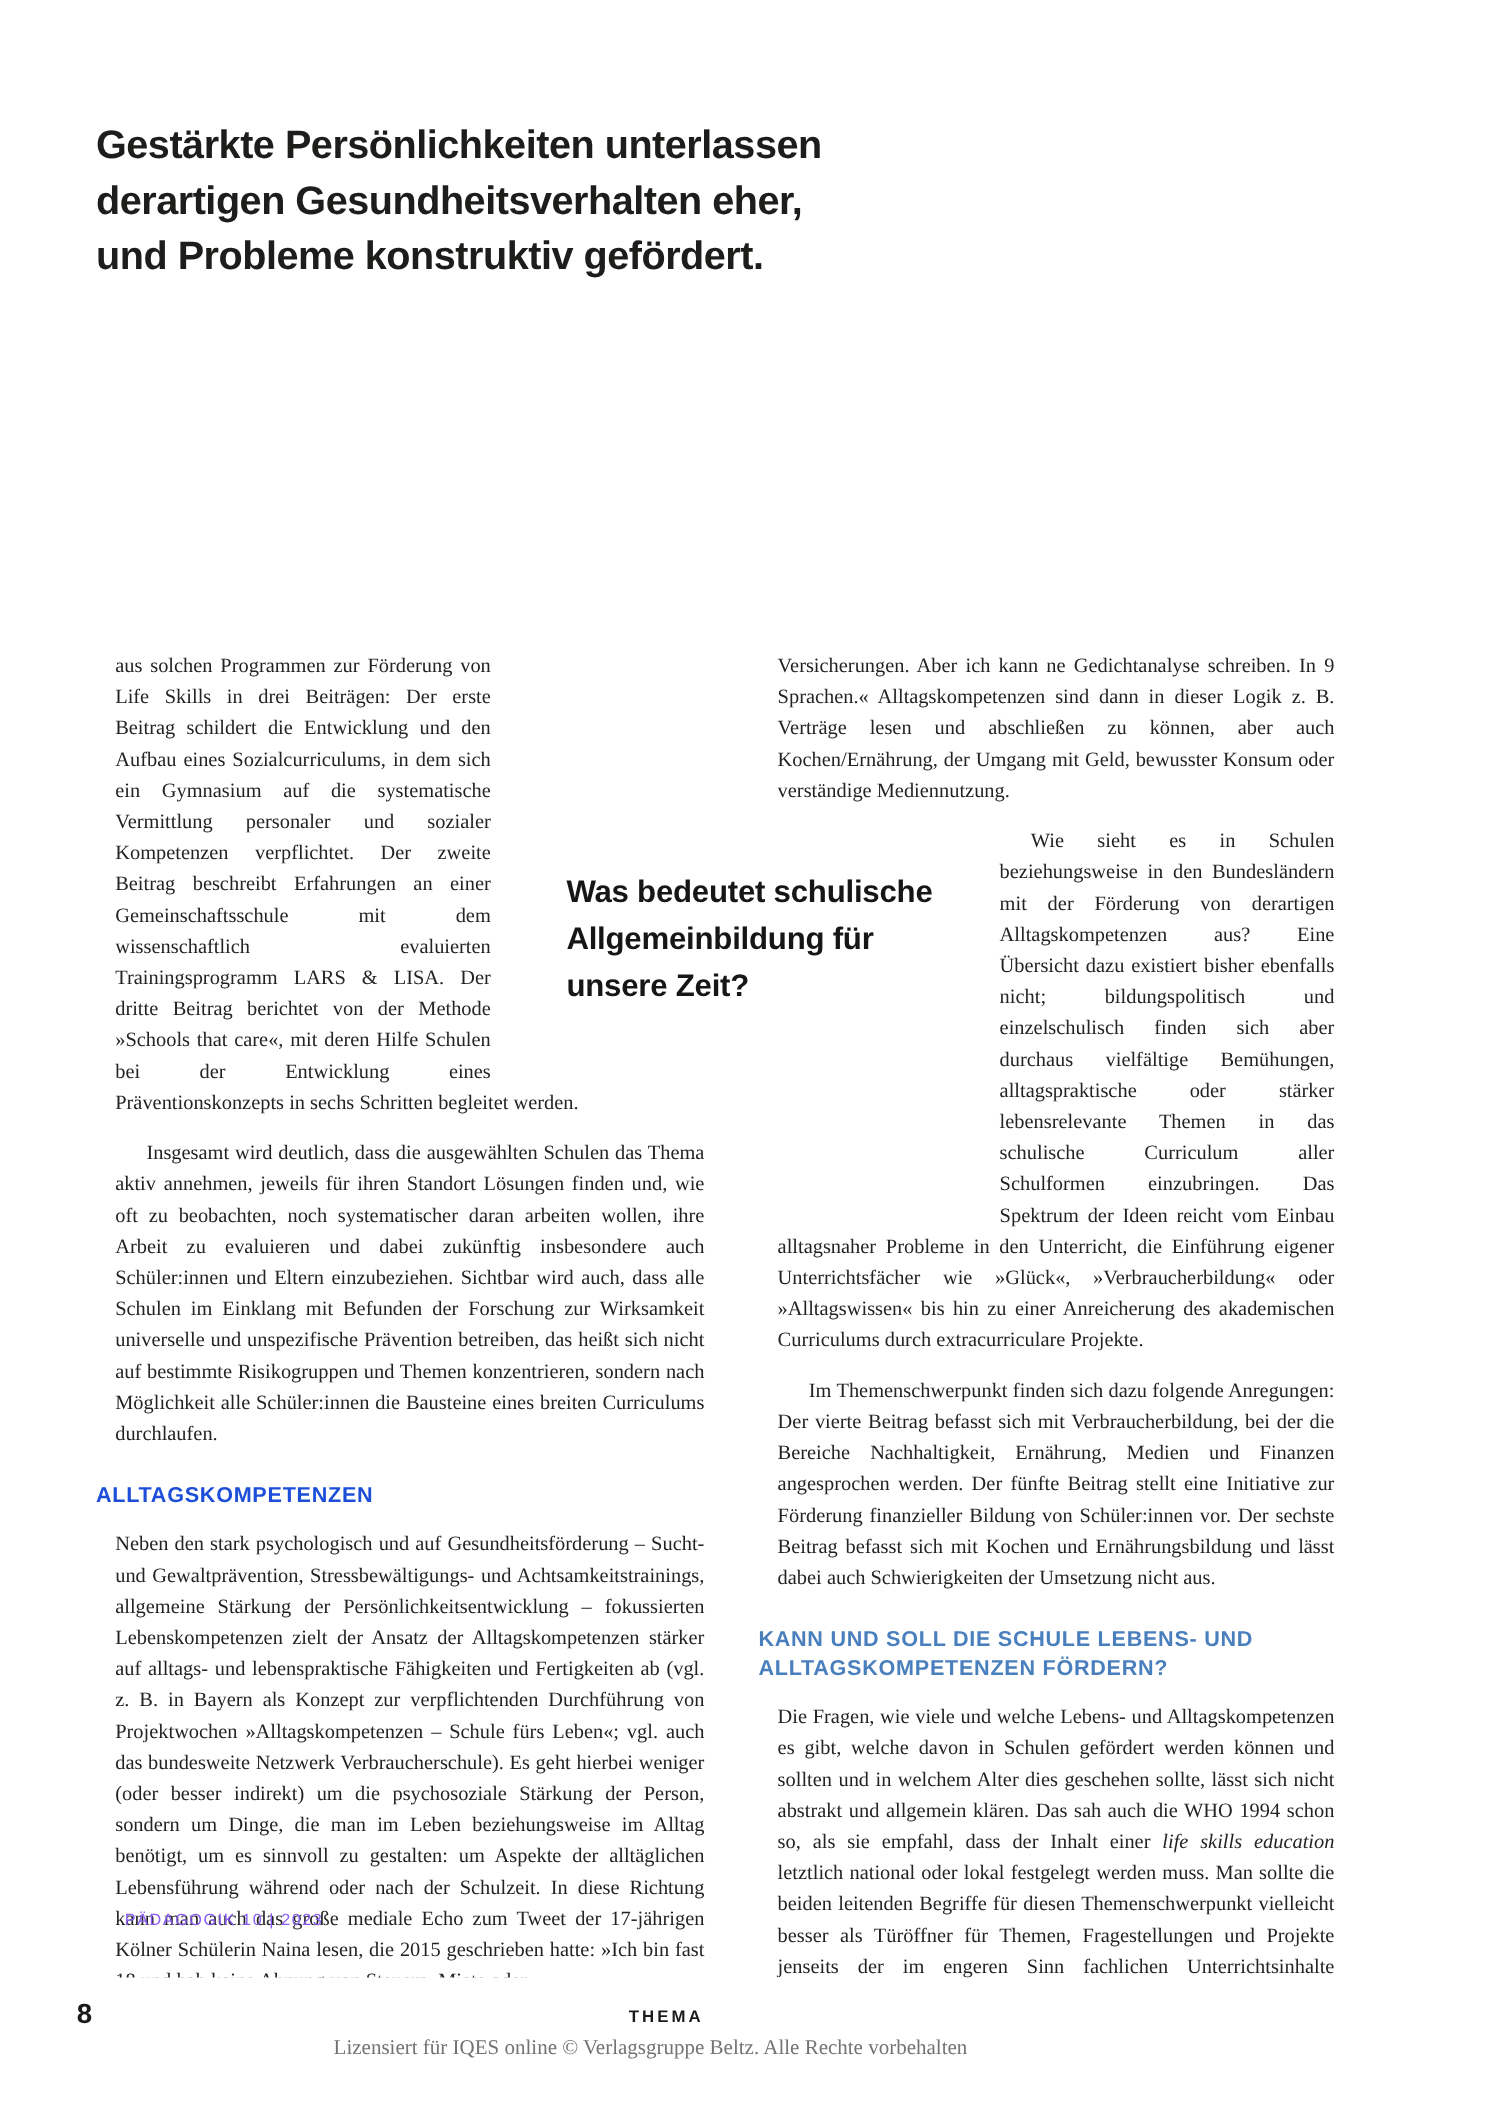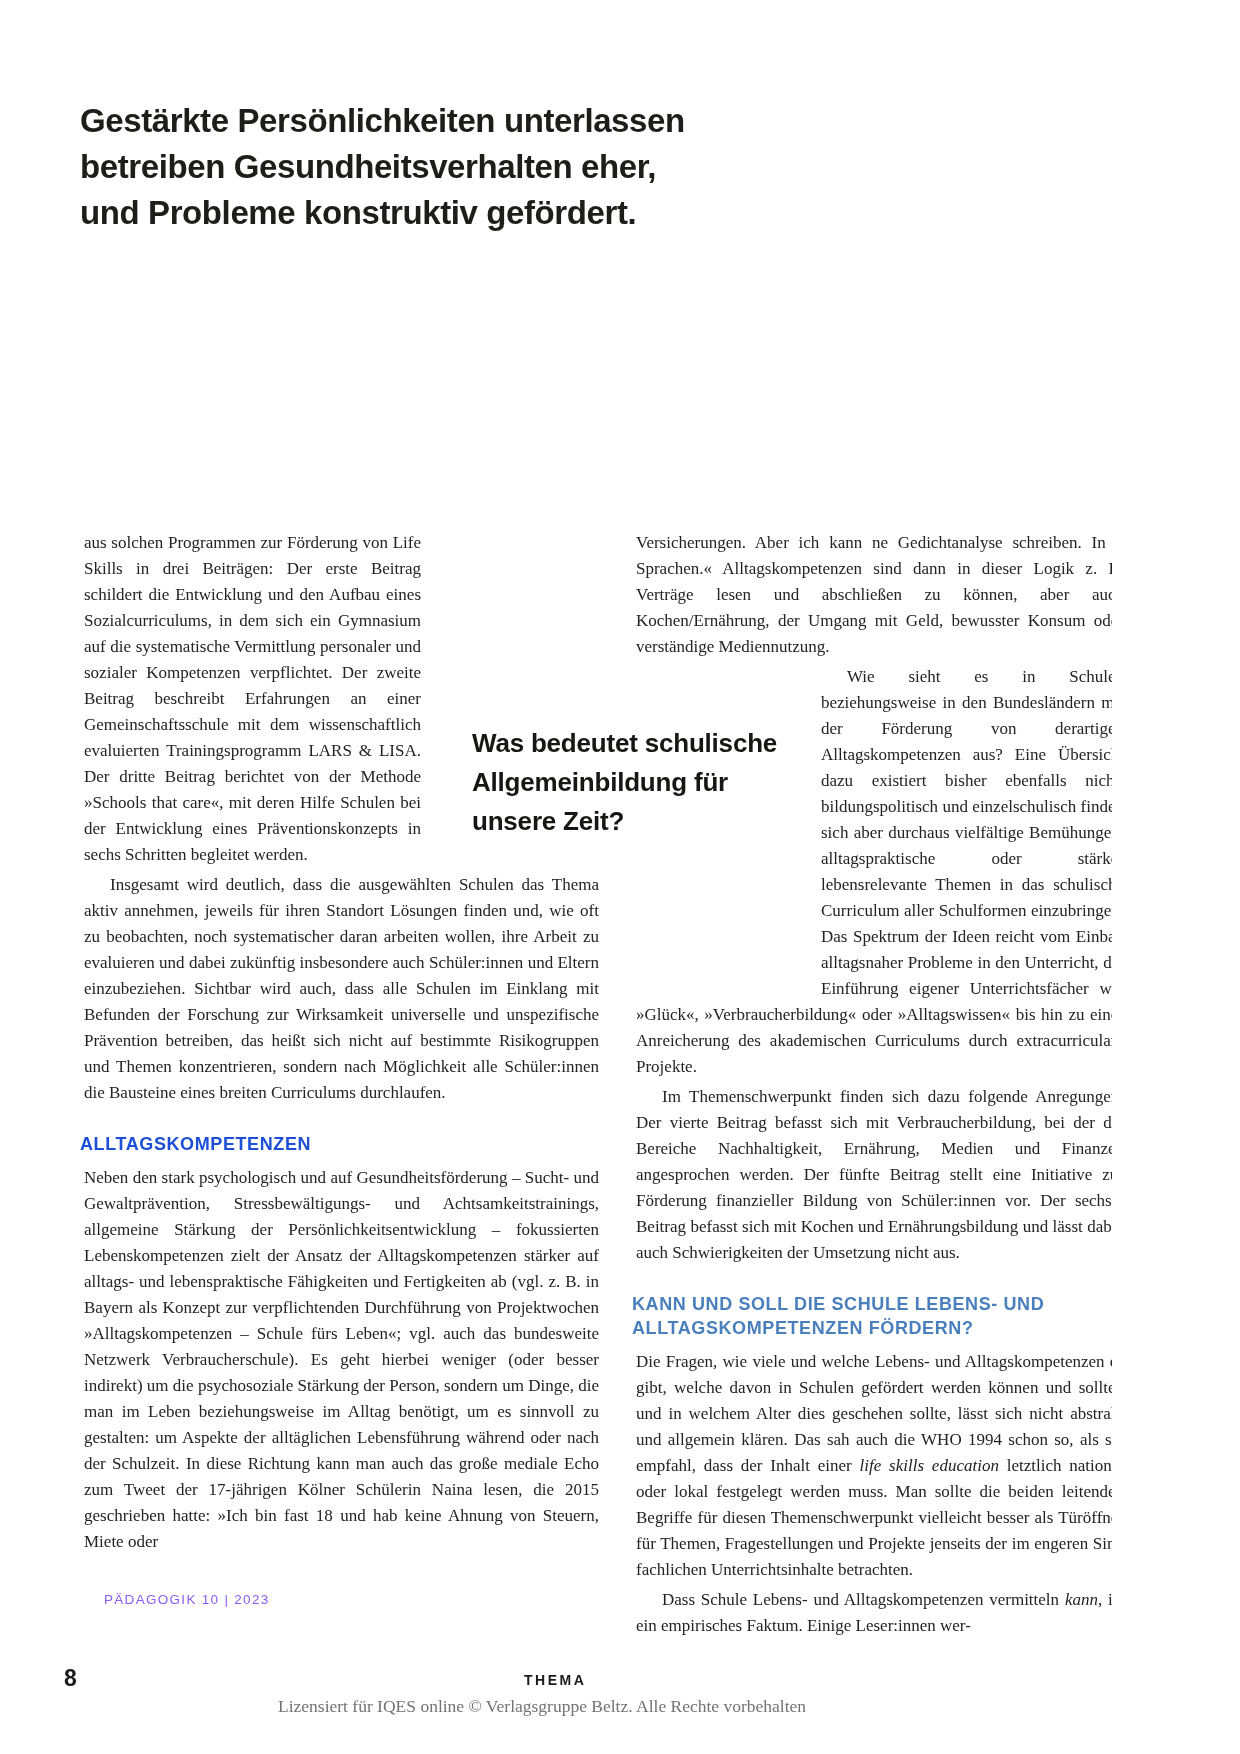--- a/index.html
+++ b/index.html
@@ -45,21 +45,21 @@
   .col {
     font-size: 17px;
     line-height: 26px;
     text-align: justify;
     hyphens: auto;
     -webkit-hyphens: auto;
     color: #232323;
   }
   .col-left  { width: 523px; margin-right: 29px; }
   .col-right { width: 496px; }
-  .bp { margin: 4px; }
+  .bp { margin: 16px; }
   .bp.ind { text-indent: 26px; }
 
   
   .pq-spacer-right {
     float: right;
     width: 178px;
     height: 160px;
     margin-top: 182px;
   }
   .pq-spacer-left {
@@ -138,21 +138,21 @@
     color: #737373;
   }
 </style>
 </head>
 <body>
 
 <div class="page">
 
   <h1 class="headline">
     <span class="headline-line">Gestärkte Persönlichkeiten unterlassen</span>
-    <span class="headline-line">betreiben Gesundheitsverhalten eher,</span>
+    <span class="headline-line">derartigen Gesundheitsverhalten eher,</span>
     <span class="headline-line">und Probleme konstruktiv gefördert.</span>
   </h1>
 
   <div class="columns">
 
     <div class="col col-left">
       <p class="bp"><span class="pq-spacer-right"></span><span>aus solchen Programmen zur Förderung von Life Skills in drei Beiträgen: Der erste Beitrag schildert die Entwicklung und den Aufbau eines Sozialcurriculums, in dem sich ein Gymnasium auf die systematische Vermittlung personaler und sozialer Kompetenzen verpflichtet. Der zweite Beitrag beschreibt Erfahrungen an einer Gemeinschaftsschule mit dem wissenschaftlich evaluierten Trainingsprogramm LARS &amp; LISA. Der</span>
         <span>dritte Beitrag berichtet von der Methode »Schools that care«, mit deren Hilfe Schulen bei der Entwicklung eines Präventionskonzepts in sechs Schritten begleitet werden.</span></p>
       <p class="bp ind"><span>Insgesamt wird deutlich, dass die ausgewählten Schulen das Thema aktiv annehmen, jeweils für ihren Standort Lösungen finden und, wie oft zu beobachten, noch systematischer daran arbeiten wollen, ihre Arbeit zu evaluieren und dabei zukünftig insbesondere auch Schüler:innen und Eltern einzubeziehen. Sichtbar wird auch, dass alle Schulen im Einklang mit Befunden der Forschung zur Wirksamkeit universelle und unspezifische Prävention betreiben, das heißt sich nicht auf bestimmte Risikogruppen und Themen konzentrieren, sondern nach Möglichkeit alle Schüler:innen die Bausteine eines breiten Curriculums durchlaufen.</span></p>
       <h2 class="section-heading" style="color:#1d4ed8">ALLTAGSKOMPETENZEN</h2>

